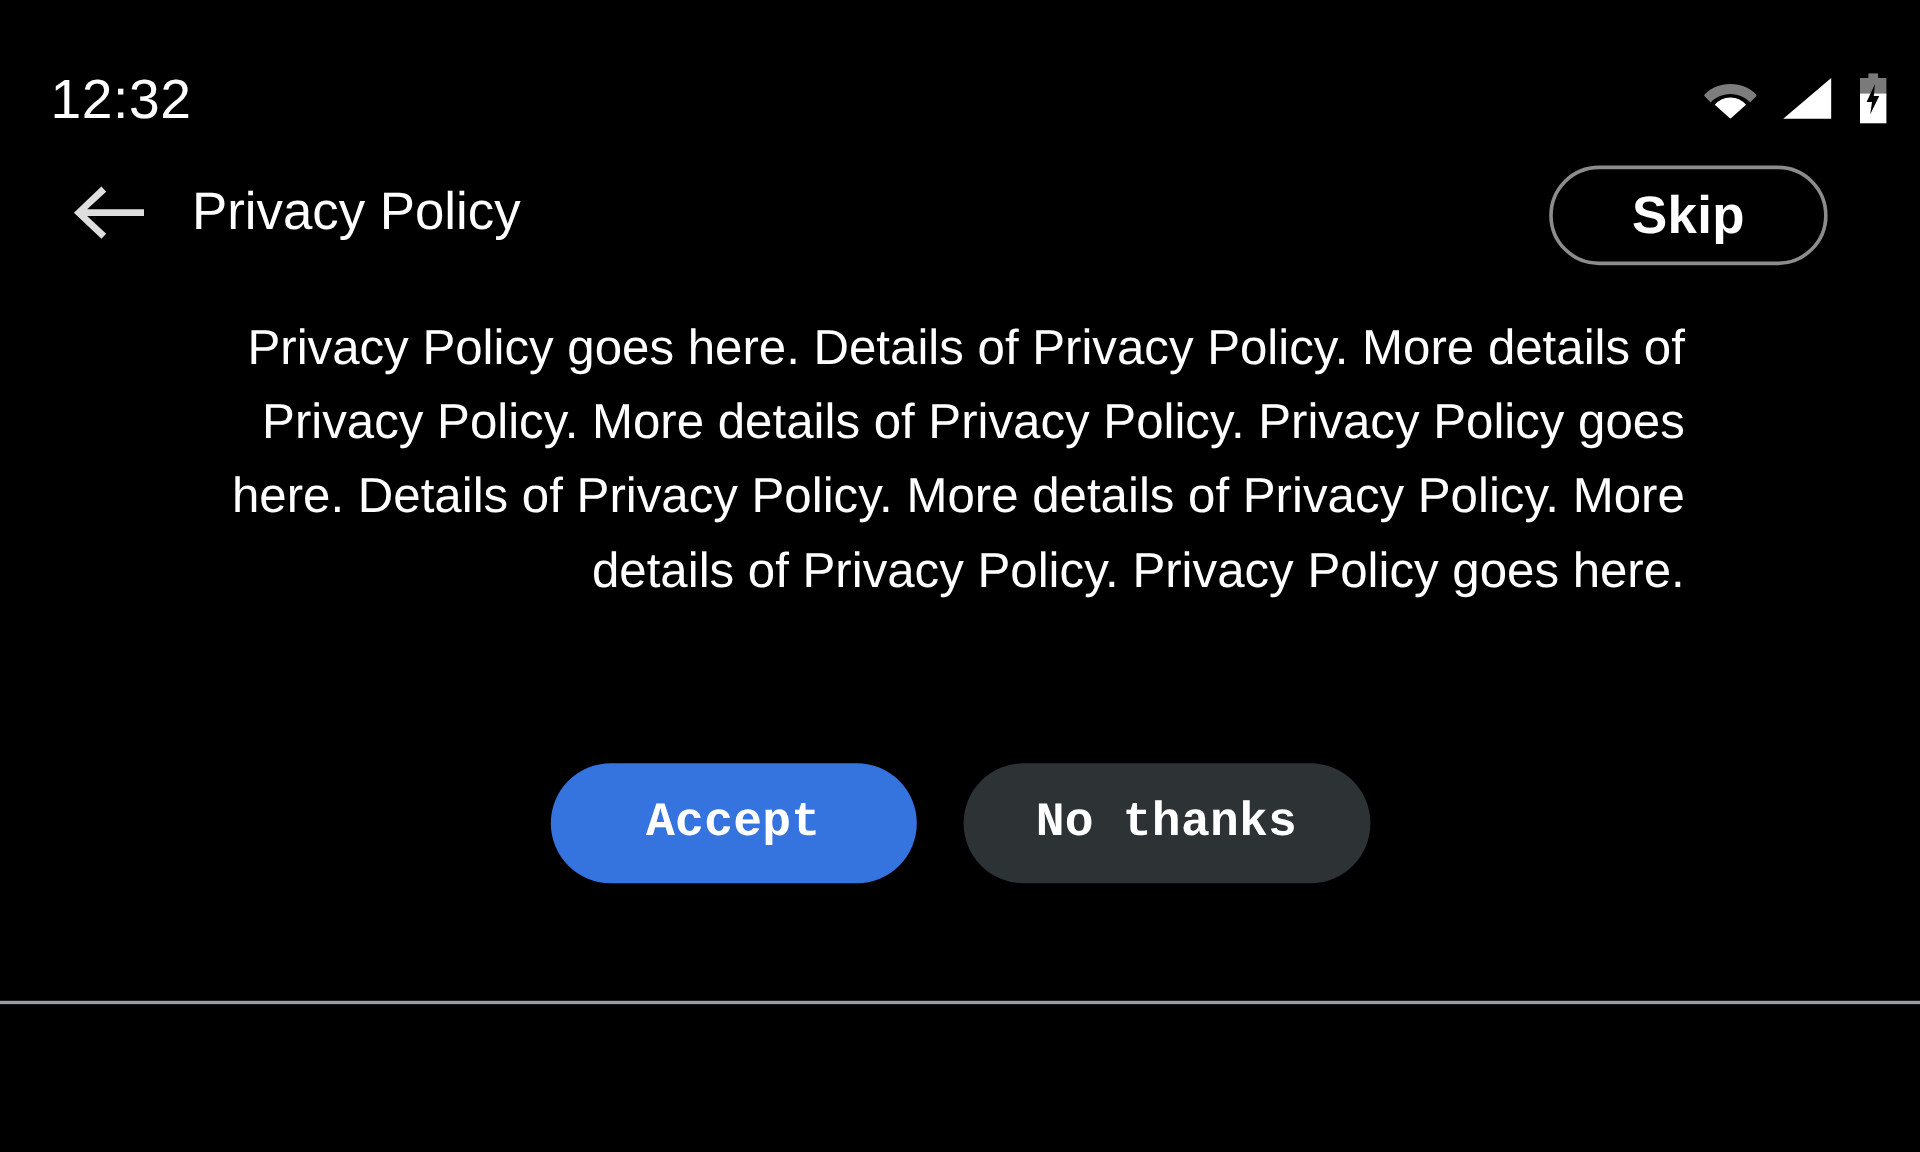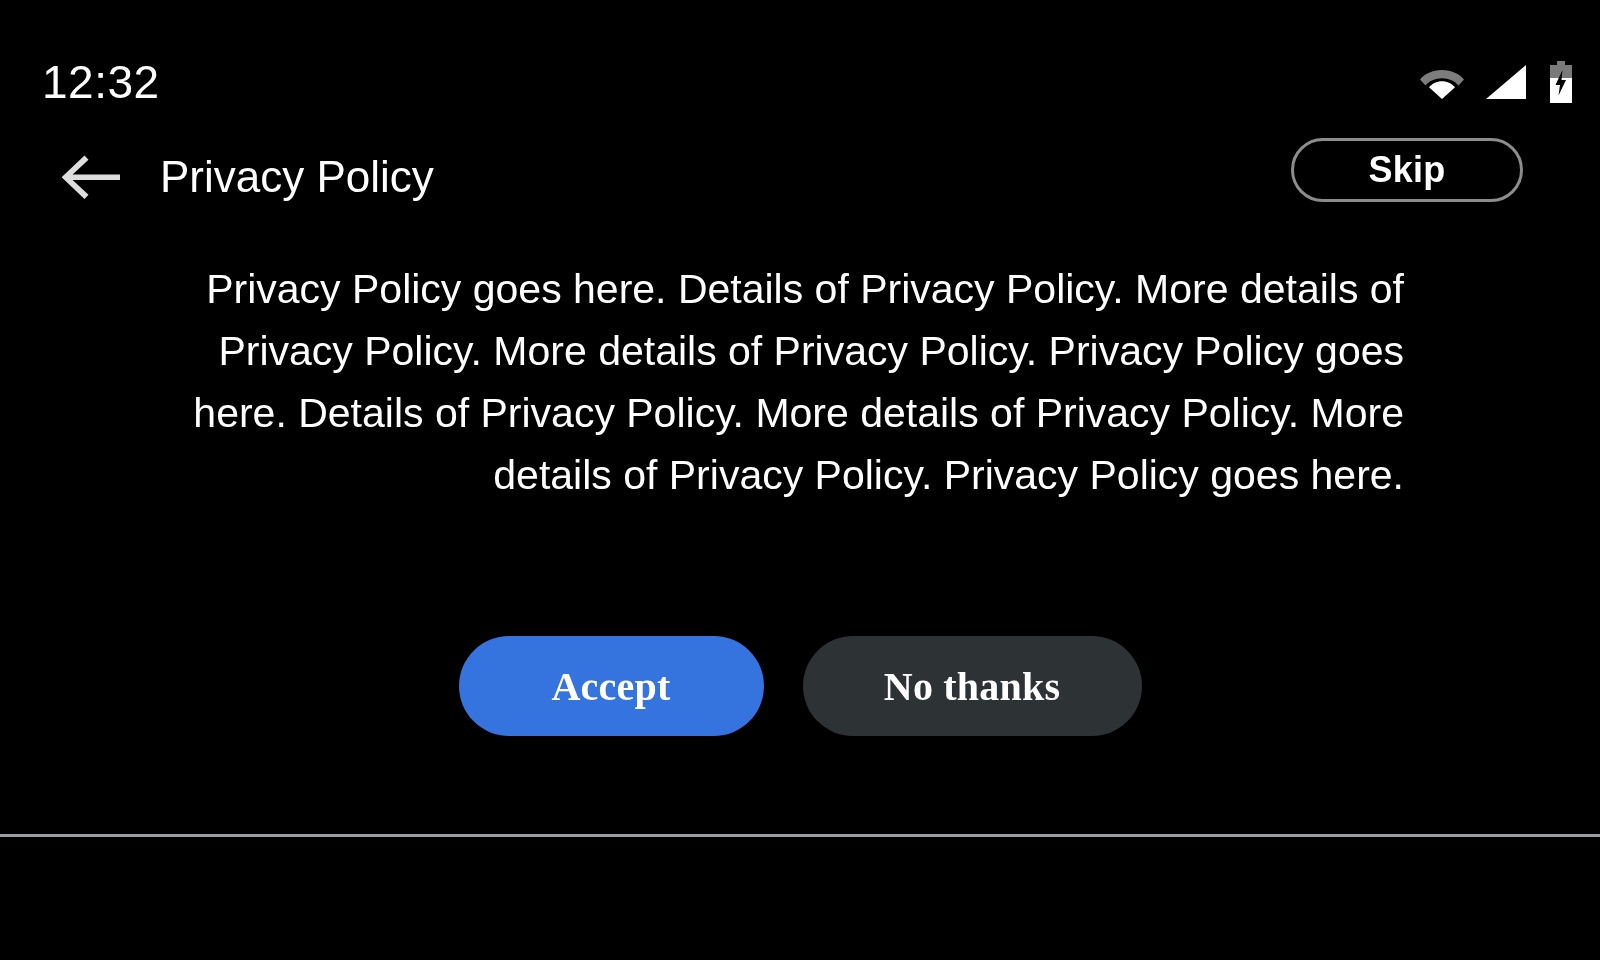--- a/index.html
+++ b/index.html
@@ -76,26 +76,26 @@
     font-size: 44px;
     color: #ffffff;
     font-weight: 400;
     white-space: nowrap;
   }
   #skip-button {
     position: absolute;
     right: 77px;
     top: 22px;
     width: 232px;
-    height: 64px;
+    height: 83px;
     border: 3px solid #8c8c8c;
     border-radius: 43px;
     background: transparent;
     color: #ffffff;
-    font-size: 36px;
+    font-size: 44px;
     font-family: "Liberation Sans", sans-serif;
     font-weight: 700;
     cursor: pointer;
     padding: 0;
     display: flex;
     align-items: center;
     justify-content: center;
     letter-spacing: 0.3px;
   }
 
@@ -126,21 +126,21 @@
     display: flex;
     justify-content: center;
     align-items: center;
     gap: 39px;
   }
   .action-btn {
     height: 100px;
     border: none;
     border-radius: 50px;
     font-size: 40px;
-    font-family: Liberation Serif, serif;
+    font-family: Liberation Mono, monospace;
     font-weight: 700;
     color: #ffffff;
     cursor: pointer;
     display: flex;
     align-items: center;
     justify-content: center;
     padding: 0 52px;
     letter-spacing: 0.2px;
   }
   #accept-button { background: #3573de; min-width: 305px; }

